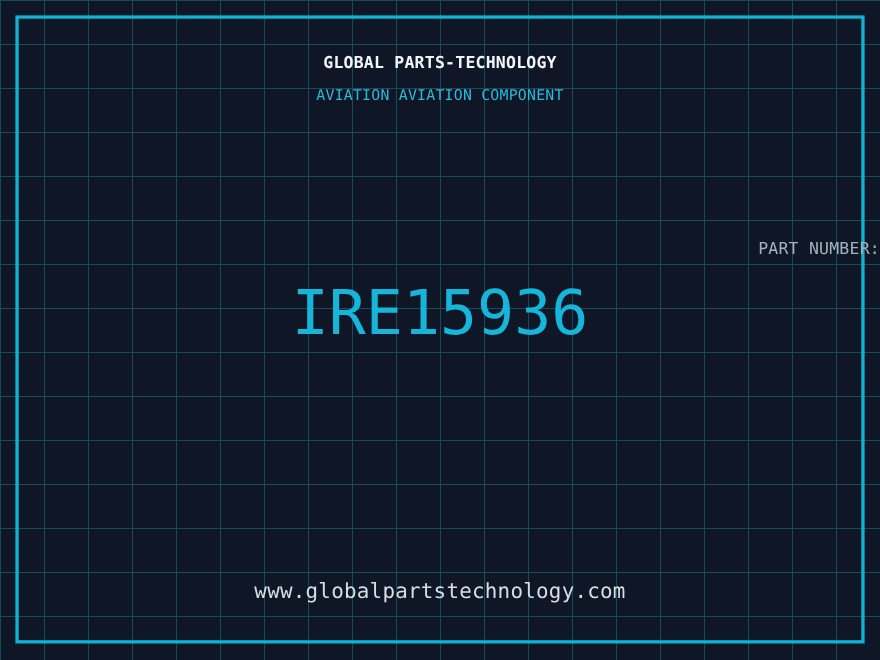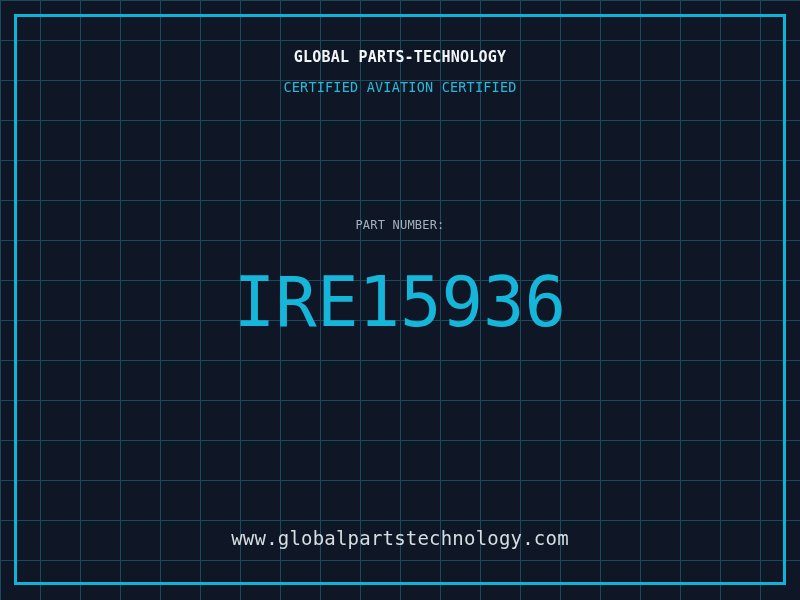--- a/index.html
+++ b/index.html
@@ -52,39 +52,40 @@
     color: var(--brand-text);
   }
   .subtitle {
     top: 81px;
     font-size: 13.5px;
     letter-spacing: 0.2px;
     color: #2cb8d8;
   }
   .part-label {
     top: 219px;
-    font-size: 12px;
+    font-size: 15px;
     letter-spacing: 0.2px;
     color: var(--muted-text);
+    text-align: right;
   }
   .part-number {
-    top: 268px;
-    font-size: 69px;
+    top: 258px;
+    font-size: 56px;
     color: var(--accent-cyan);
   }
   .website {
     top: 529px;
     font-size: 19px;
     letter-spacing: 0.2px;
     color: var(--website-text);
   }
 </style>
 </head>
 <body>
 
 <div class="stage">
   <div class="frame"></div>
   <div class="txt brand">GLOBAL PARTS-TECHNOLOGY</div>
-  <div class="txt subtitle">CERTIFIED AVIATION CERTIFIED</div>
+  <div class="txt subtitle">AVIATION AVIATION COMPONENT</div>
   <div class="txt part-label">PART NUMBER:</div>
   <div class="txt part-number">IRE15936</div>
   <div class="txt website">www.globalpartstechnology.com</div>
 </div>
 
 </body></html>

